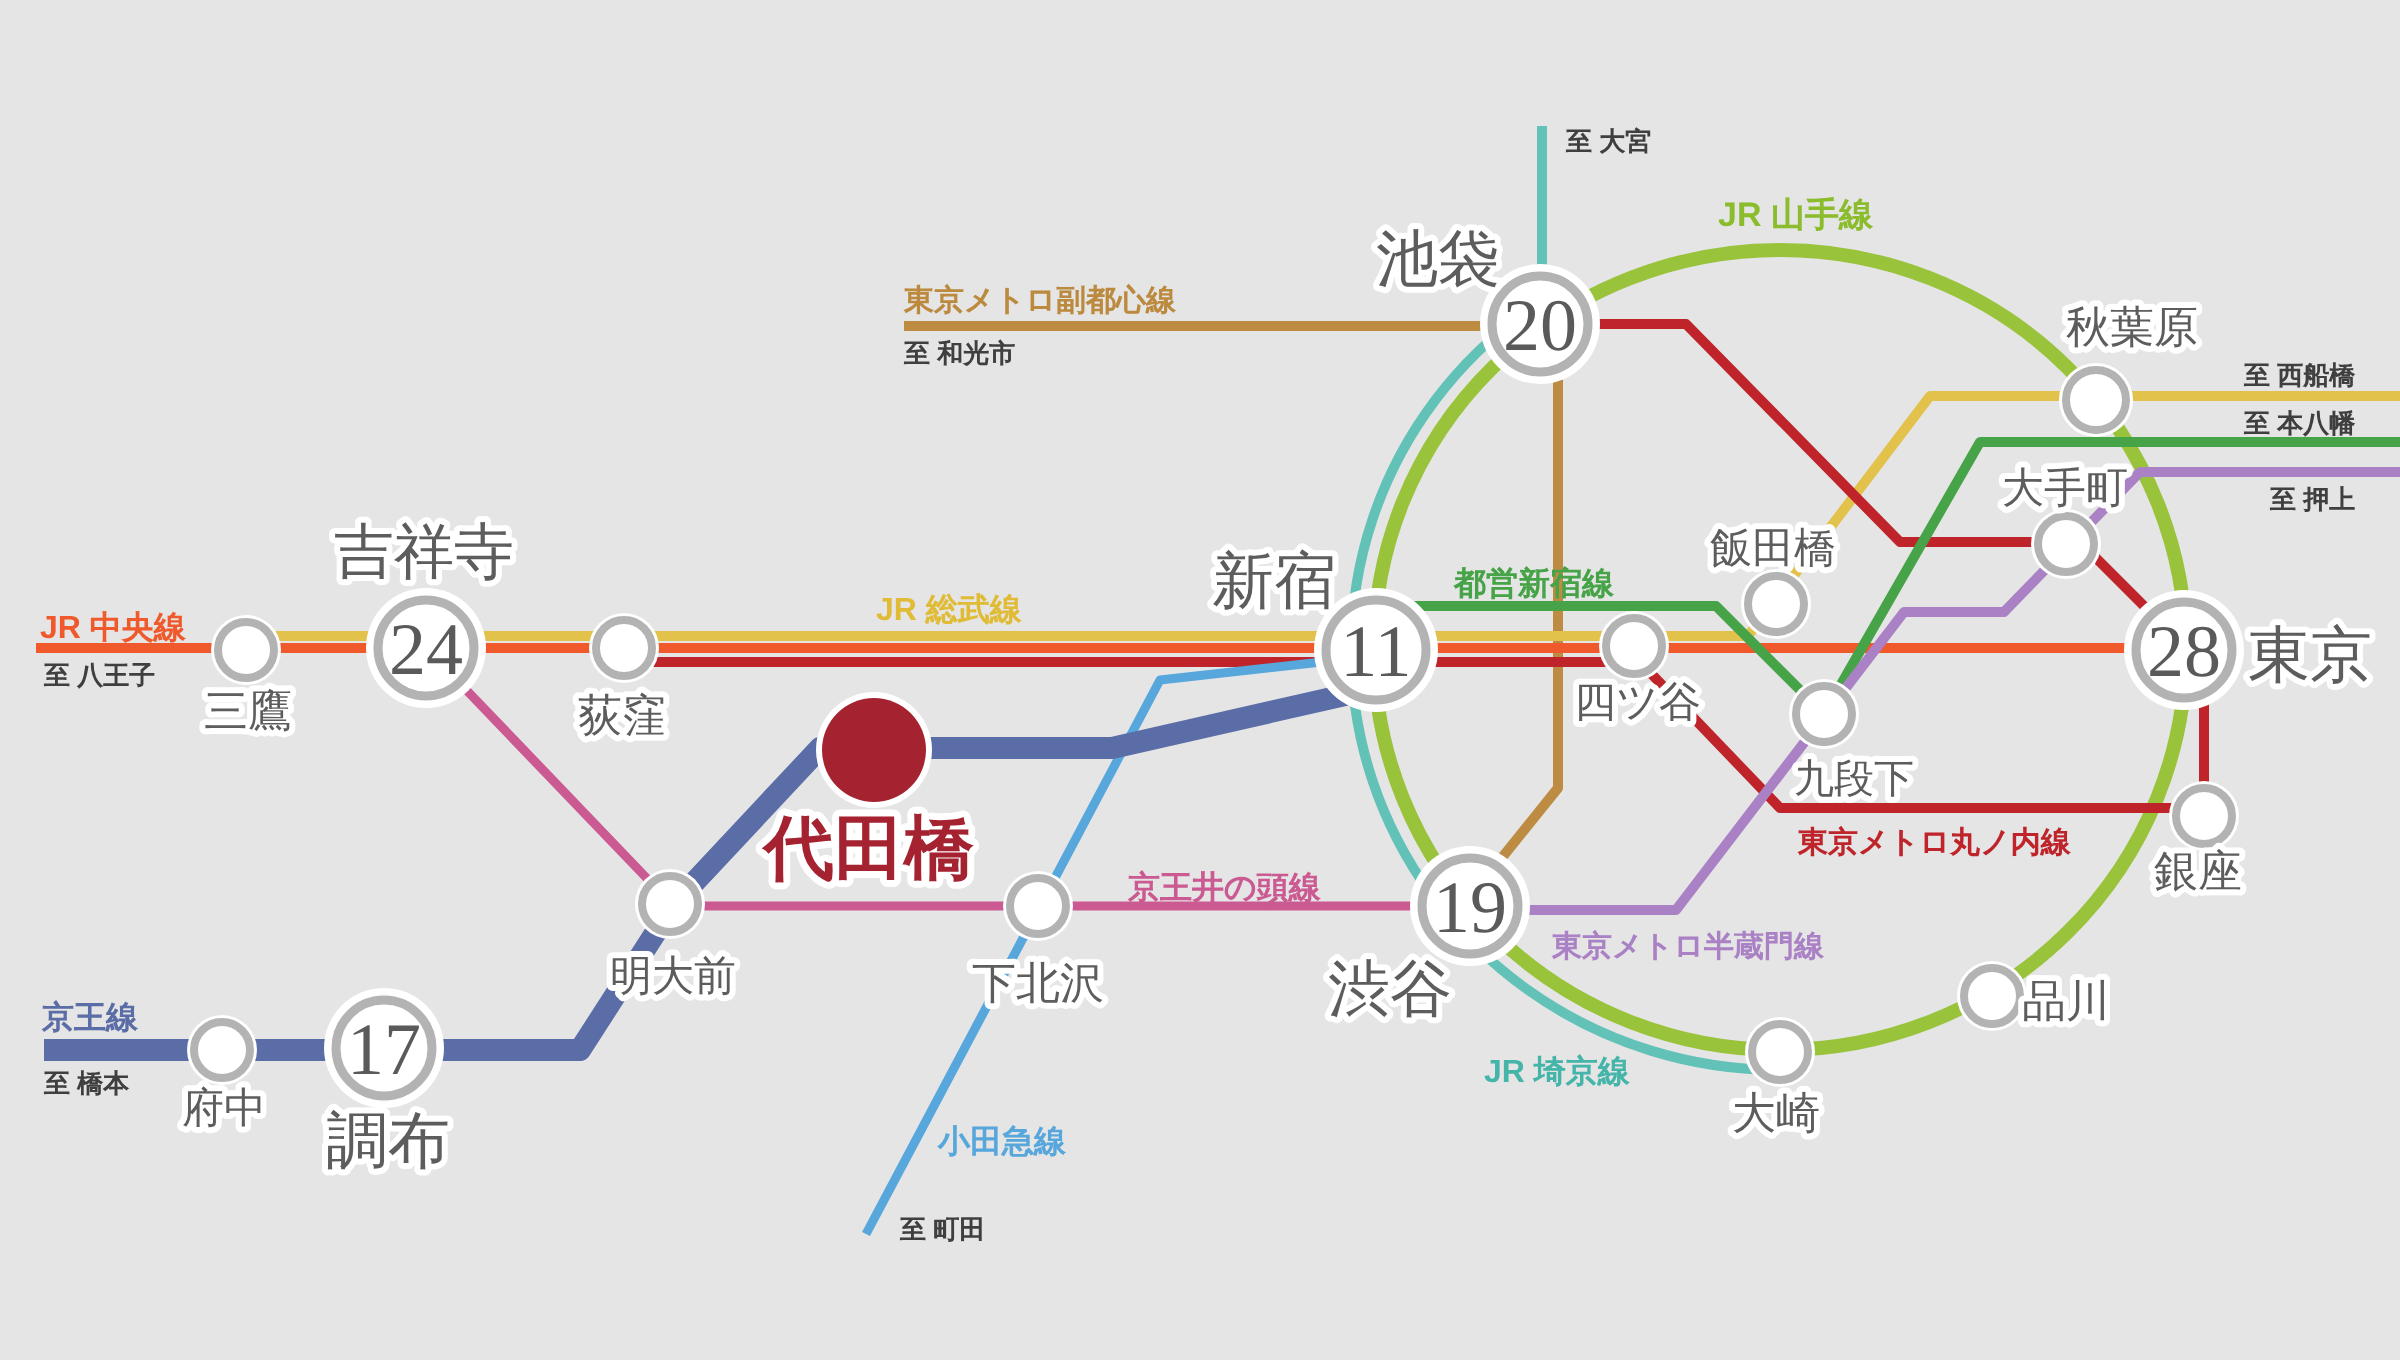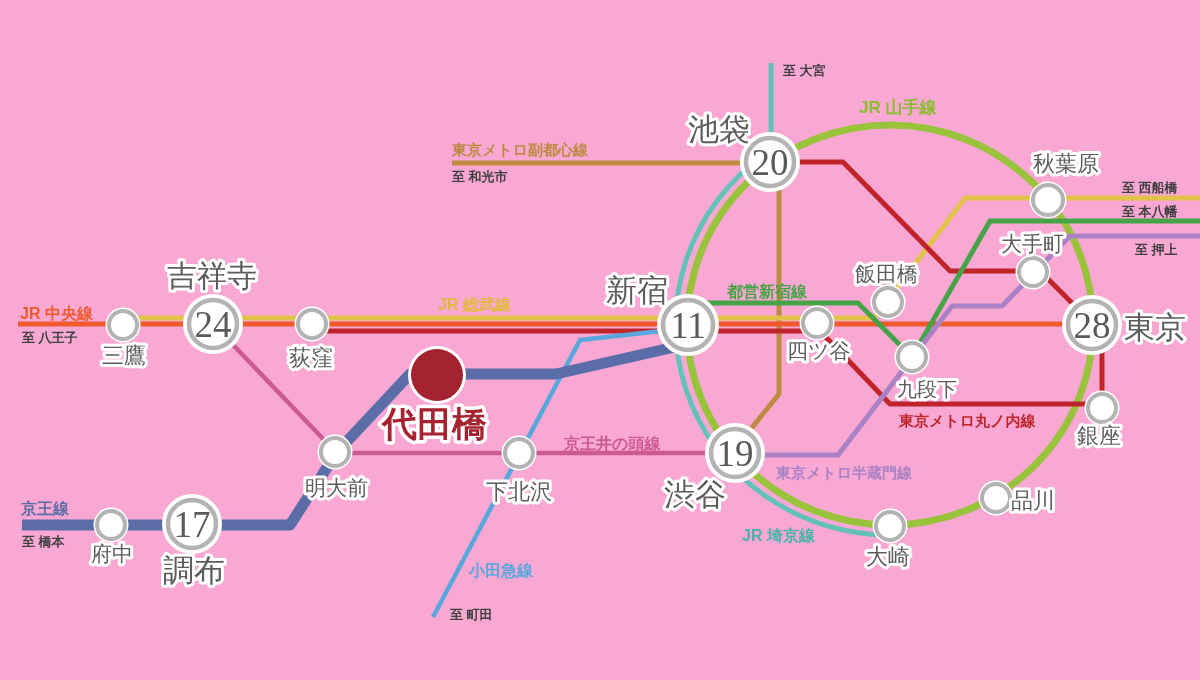--- a/index.html
+++ b/index.html
@@ -1,16 +1,16 @@
 <!DOCTYPE html>
 <html><head>
 <meta charset="utf-8">
 <style>
   html,body{margin:0;padding:0;background:#ffffff;}
-  #stage{position:relative;width:1200px;height:680px;background:#f9a8d4;overflow:hidden;}
+  #stage{position:relative;width:1200px;height:680px;background:#e5e5e5;overflow:hidden;}
   svg{display:block;}
   .line-label{font-family:"Liberation Sans",sans-serif;font-weight:bold;}
   .terminus-label{font-family:"Liberation Sans",sans-serif;font-weight:bold;fill:#3f3f3f;}
   .st-name{font-family:"Liberation Serif",serif;fill:#5d5d5d;stroke:#ffffff;stroke-width:6px;
            paint-order:stroke;stroke-linejoin:round;}
   .st-num{font-family:"Liberation Serif",serif;fill:#5a5a5a;text-anchor:middle;}
   .hl-name{font-family:"Liberation Serif",serif;font-weight:bold;stroke:#ffffff;stroke-width:7px;
            paint-order:stroke;stroke-linejoin:round;}
 </style>
 </head>

